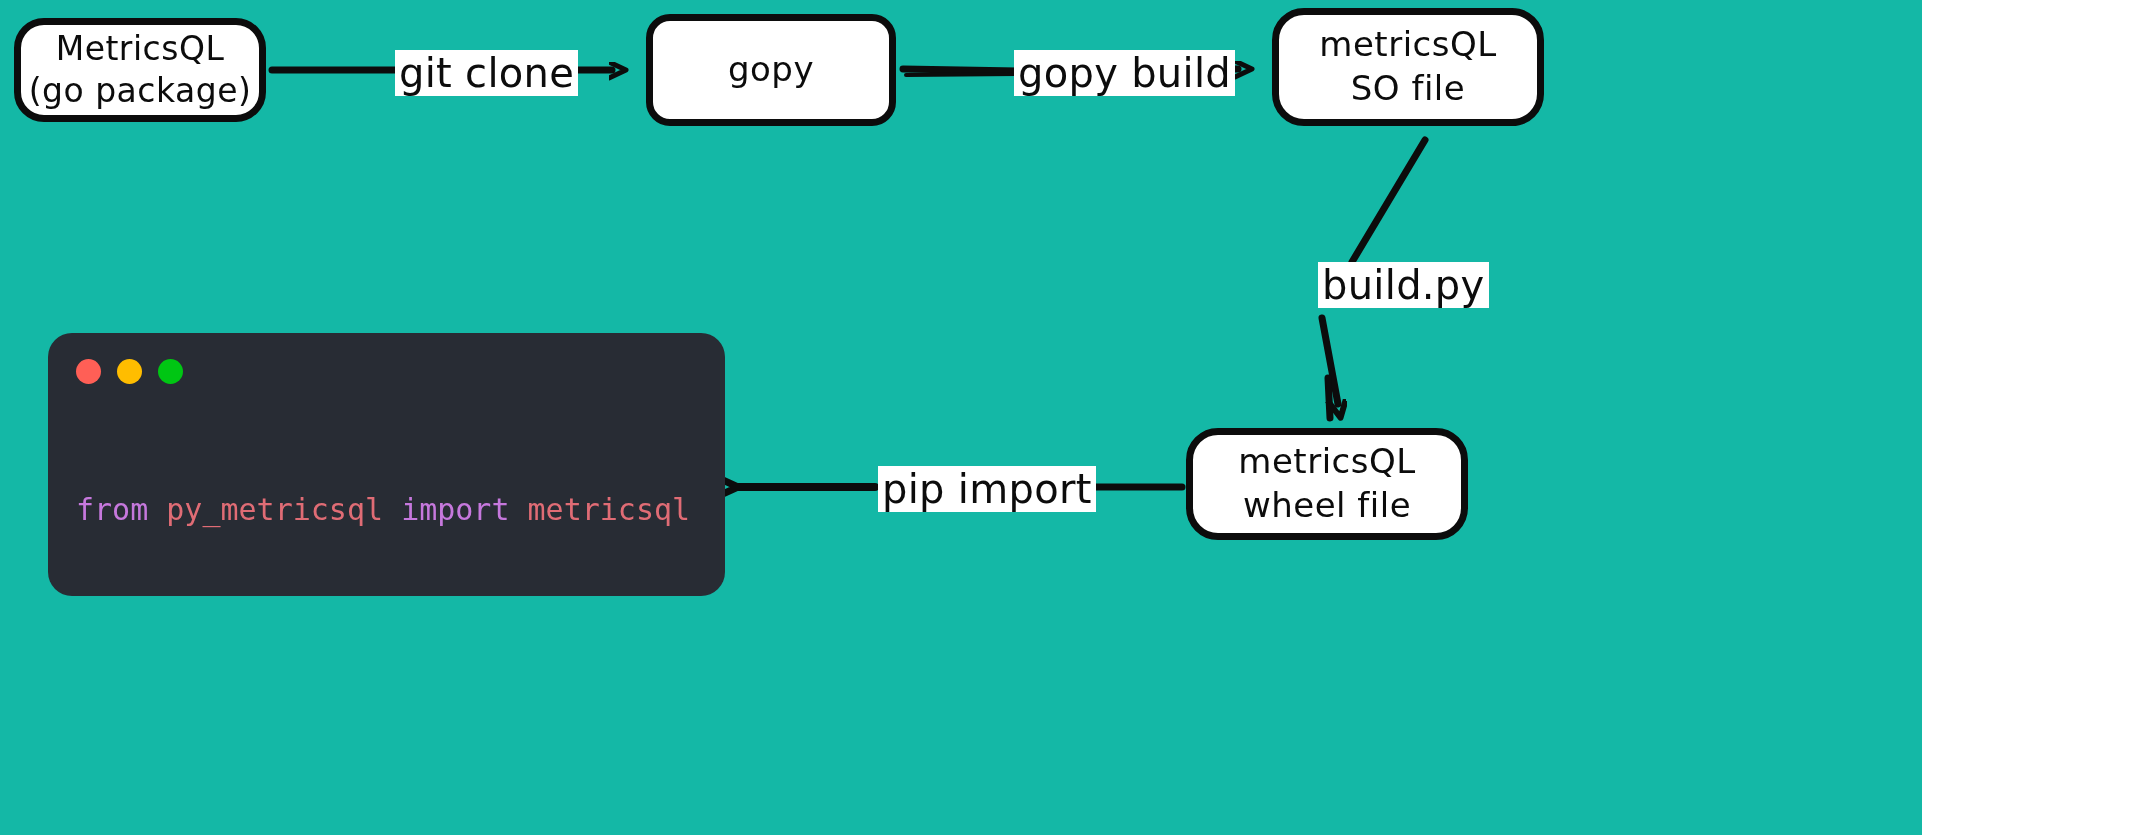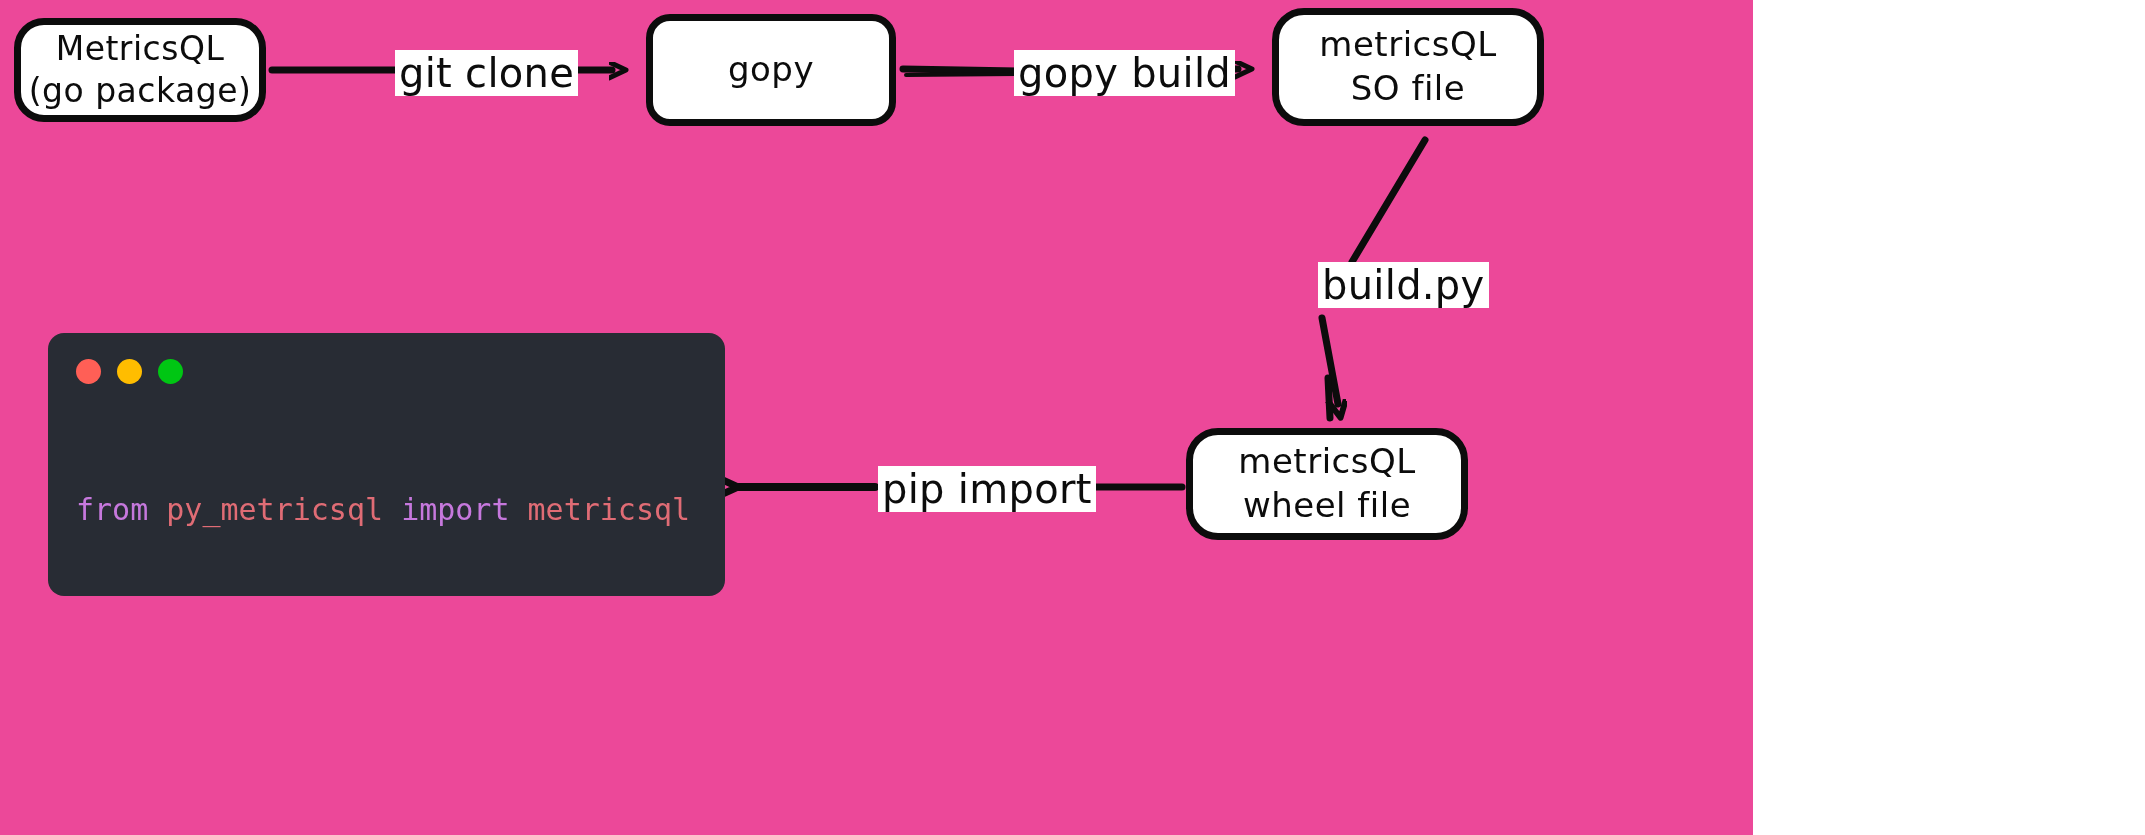--- a/index.html
+++ b/index.html
@@ -5,23 +5,23 @@
   html, body {
     margin: 0;
     padding: 0;
     background: #ffffff;
   }
   body {
     font-family: "DejaVu Sans", sans-serif;
   }
   #canvas {
     position: relative;
-    width: 1753px;
+    width: 1922px;
     height: 835px;
-    background: #ec4899;
+    background: #14b8a6;
     overflow: hidden;
   }
 
   
   .node {
     position: absolute;
     box-sizing: border-box;
     background: #ffffff;
     border: 7px solid #0c0c0c;
     border-radius: 34px;
@@ -74,21 +74,21 @@
   #label-pip-install{ left: 878px;  top: 466px; }
 
   
   #terminal {
     position: absolute;
     left: 48px;
     top: 333px;
     width: 677px;
     height: 263px;
     background: #282c34;
-    border-radius: 16px;
+    border-radius: 24px;
     box-sizing: border-box;
     padding: 26px 0 0 0;
     overflow: hidden;
   }
   #terminal-dots {
     display: flex;
     gap: 16px;
     padding-left: 28px;
     height: 24px;
     align-items: center;

